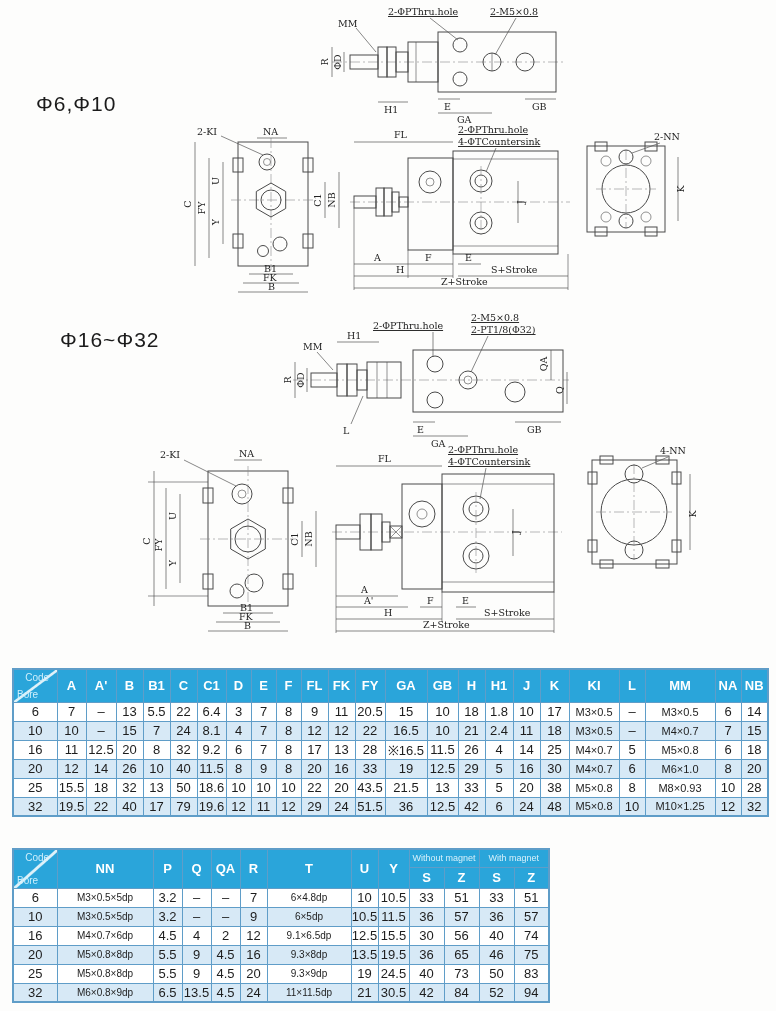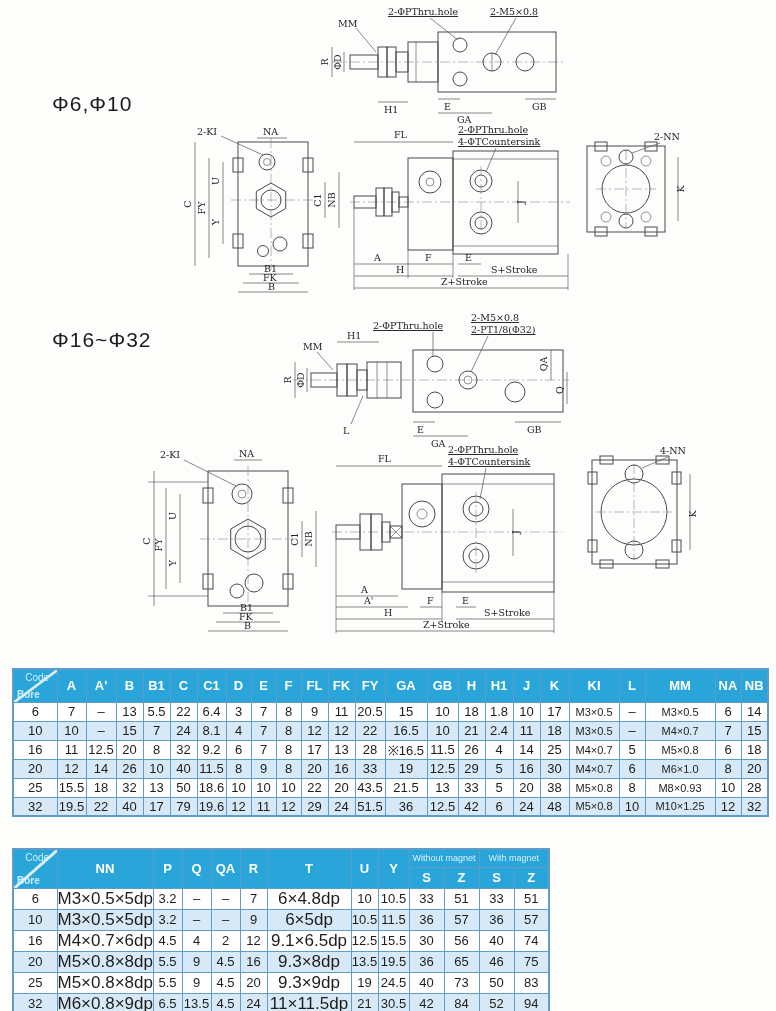--- a/index.html
+++ b/index.html
@@ -23,23 +23,23 @@
   #t1 th{height:33px}
   #t2 th.grp{font-size:9px;font-weight:normal;color:#d8f1fb;height:18px}
   #t2 th.sub{height:21px}
   tbody tr:nth-child(even) td{background:var(--alt,#d7e9f6)}
   th.corner{position:relative;padding:0;
      background:var(--hdr,#2aa5da) linear-gradient(to bottom right,
        transparent 47%,rgba(255,255,255,.85) 49%,rgba(255,255,255,.85) 52%,transparent 54%)}
   th.corner .c-top{position:absolute;top:2px;left:50%;transform:translateX(-42%);
      font-size:10px;font-weight:normal;color:#cdeffc}
   th.corner .c-bot{position:absolute;bottom:2px;left:3px;
-     font-size:10px;font-weight:bold;color:#cdeffc}
+     font-size:10px;font-weight:normal;color:#cdeffc}
   #t1 td:nth-child(20),#t1 td:nth-child(22){font-size:11px}
-  #t2 td:nth-child(2),#t2 td:nth-child(7){font-size:17px}
+  #t2 td:nth-child(2),#t2 td:nth-child(7){font-size:10px}
 </style>
 </head>
 <body>
 
 <div class="page">
 
   <svg style="left:320px;top:2px" width="250" height="122" viewBox="0 0 250 122">
     <line class="cl" x1="12" y1="60" x2="244" y2="60"></line>
     <rect class="o" x="30" y="53" width="28" height="14"></rect>
     <rect class="o" x="58" y="45" width="9" height="30"></rect>
@@ -66,21 +66,21 @@
     <text x="68" y="13" class="u">2-ΦPThru.hole</text>
     <text x="170" y="13" class="u">2-M5×0.8</text>
     <text transform="rotate(-90 8 60)" x="8" y="60" text-anchor="middle">R</text>
     <text transform="rotate(-90 21 60)" x="21" y="60" text-anchor="middle">ΦD</text>
     <text x="64" y="111">H1</text>
     <text x="124" y="108">E</text>
     <text x="137" y="121">GA</text>
     <text x="212" y="108">GB</text>
   </svg>
 
-  <div class="sec" style="left:52px;top:92px">Φ6,Φ10</div>
+  <div class="sec" style="left:36px;top:92px">Φ6,Φ10</div>
 
   <svg style="left:183px;top:124px" width="170" height="172" viewBox="0 0 170 172">
     <rect class="o" x="55" y="18" width="70" height="124"></rect>
     <rect class="o" x="50" y="34" width="10" height="14"></rect>
     <rect class="o" x="120" y="34" width="10" height="14"></rect>
     <rect class="o" x="50" y="110" width="10" height="14"></rect>
     <rect class="o" x="120" y="110" width="10" height="14"></rect>
     <line class="cl" x1="88" y1="14" x2="88" y2="146"></line>
     <line class="cl" x1="48" y1="76" x2="132" y2="76"></line>
     <polygon class="o" points="88,59 102.7,67.5 102.7,84.5 88,93 73.3,84.5 73.3,67.5"></polygon>
@@ -170,21 +170,21 @@
     <circle class="t" cx="44" cy="31" r="5"></circle>
     <circle class="t" cx="84" cy="31" r="5"></circle>
     <circle class="t" cx="44" cy="87" r="5"></circle>
     <circle class="t" cx="84" cy="87" r="5"></circle>
     <line class="dm" x1="98" y1="13" x2="70" y2="23"></line>
     <line class="dm" x1="116" y1="27" x2="116" y2="91"></line>
     <text x="92" y="10">2-NN</text>
     <text transform="rotate(-90 122 59)" x="122" y="59" text-anchor="middle">K</text>
   </svg>
 
-  <div class="sec" style="left:52px;top:328px">Φ16~Φ32</div>
+  <div class="sec" style="left:60px;top:328px">Φ16~Φ32</div>
 
   <svg style="left:283px;top:312px" width="292" height="142" viewBox="0 0 292 142">
     <line class="cl" x1="10" y1="68" x2="286" y2="68"></line>
     <rect class="o" x="28" y="61" width="26" height="14"></rect>
     <rect class="o" x="54" y="52" width="10" height="32"></rect>
     <rect class="o" x="64" y="52" width="10" height="32"></rect>
     <rect class="o" x="74" y="58" width="10" height="20"></rect>
     <rect class="o" x="84" y="50" width="34" height="36"></rect>
     <line class="t" x1="94" y1="50" x2="94" y2="86"></line>
     <line class="t" x1="104" y1="50" x2="104" y2="86"></line>

